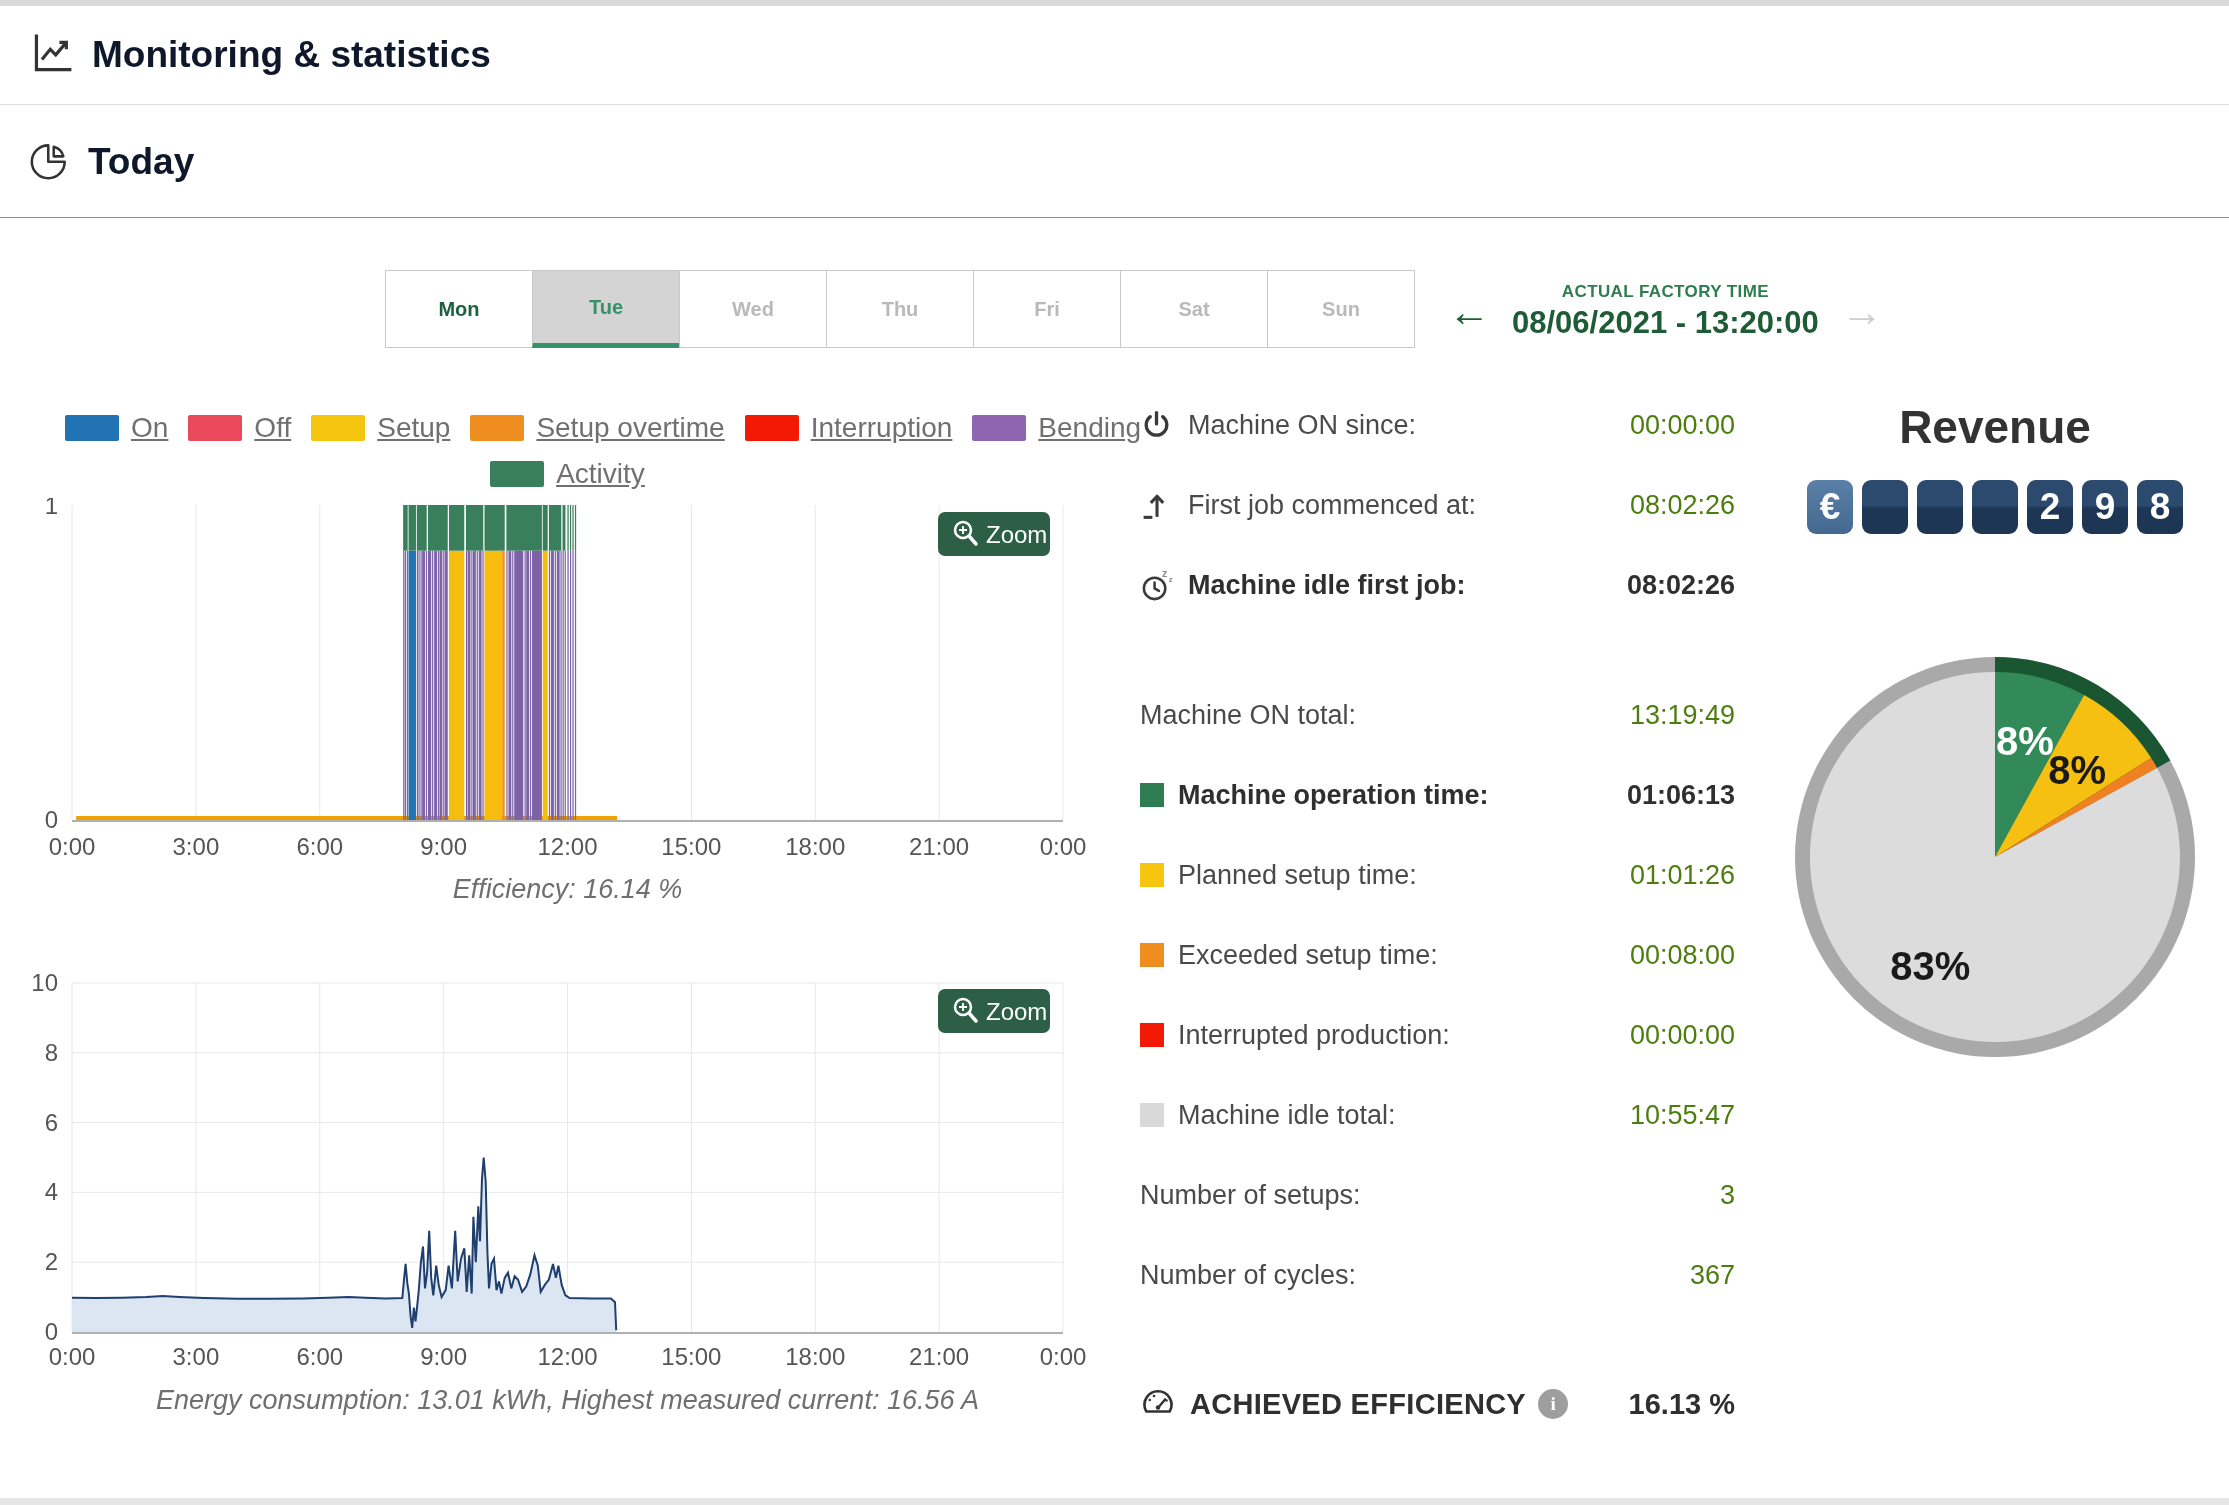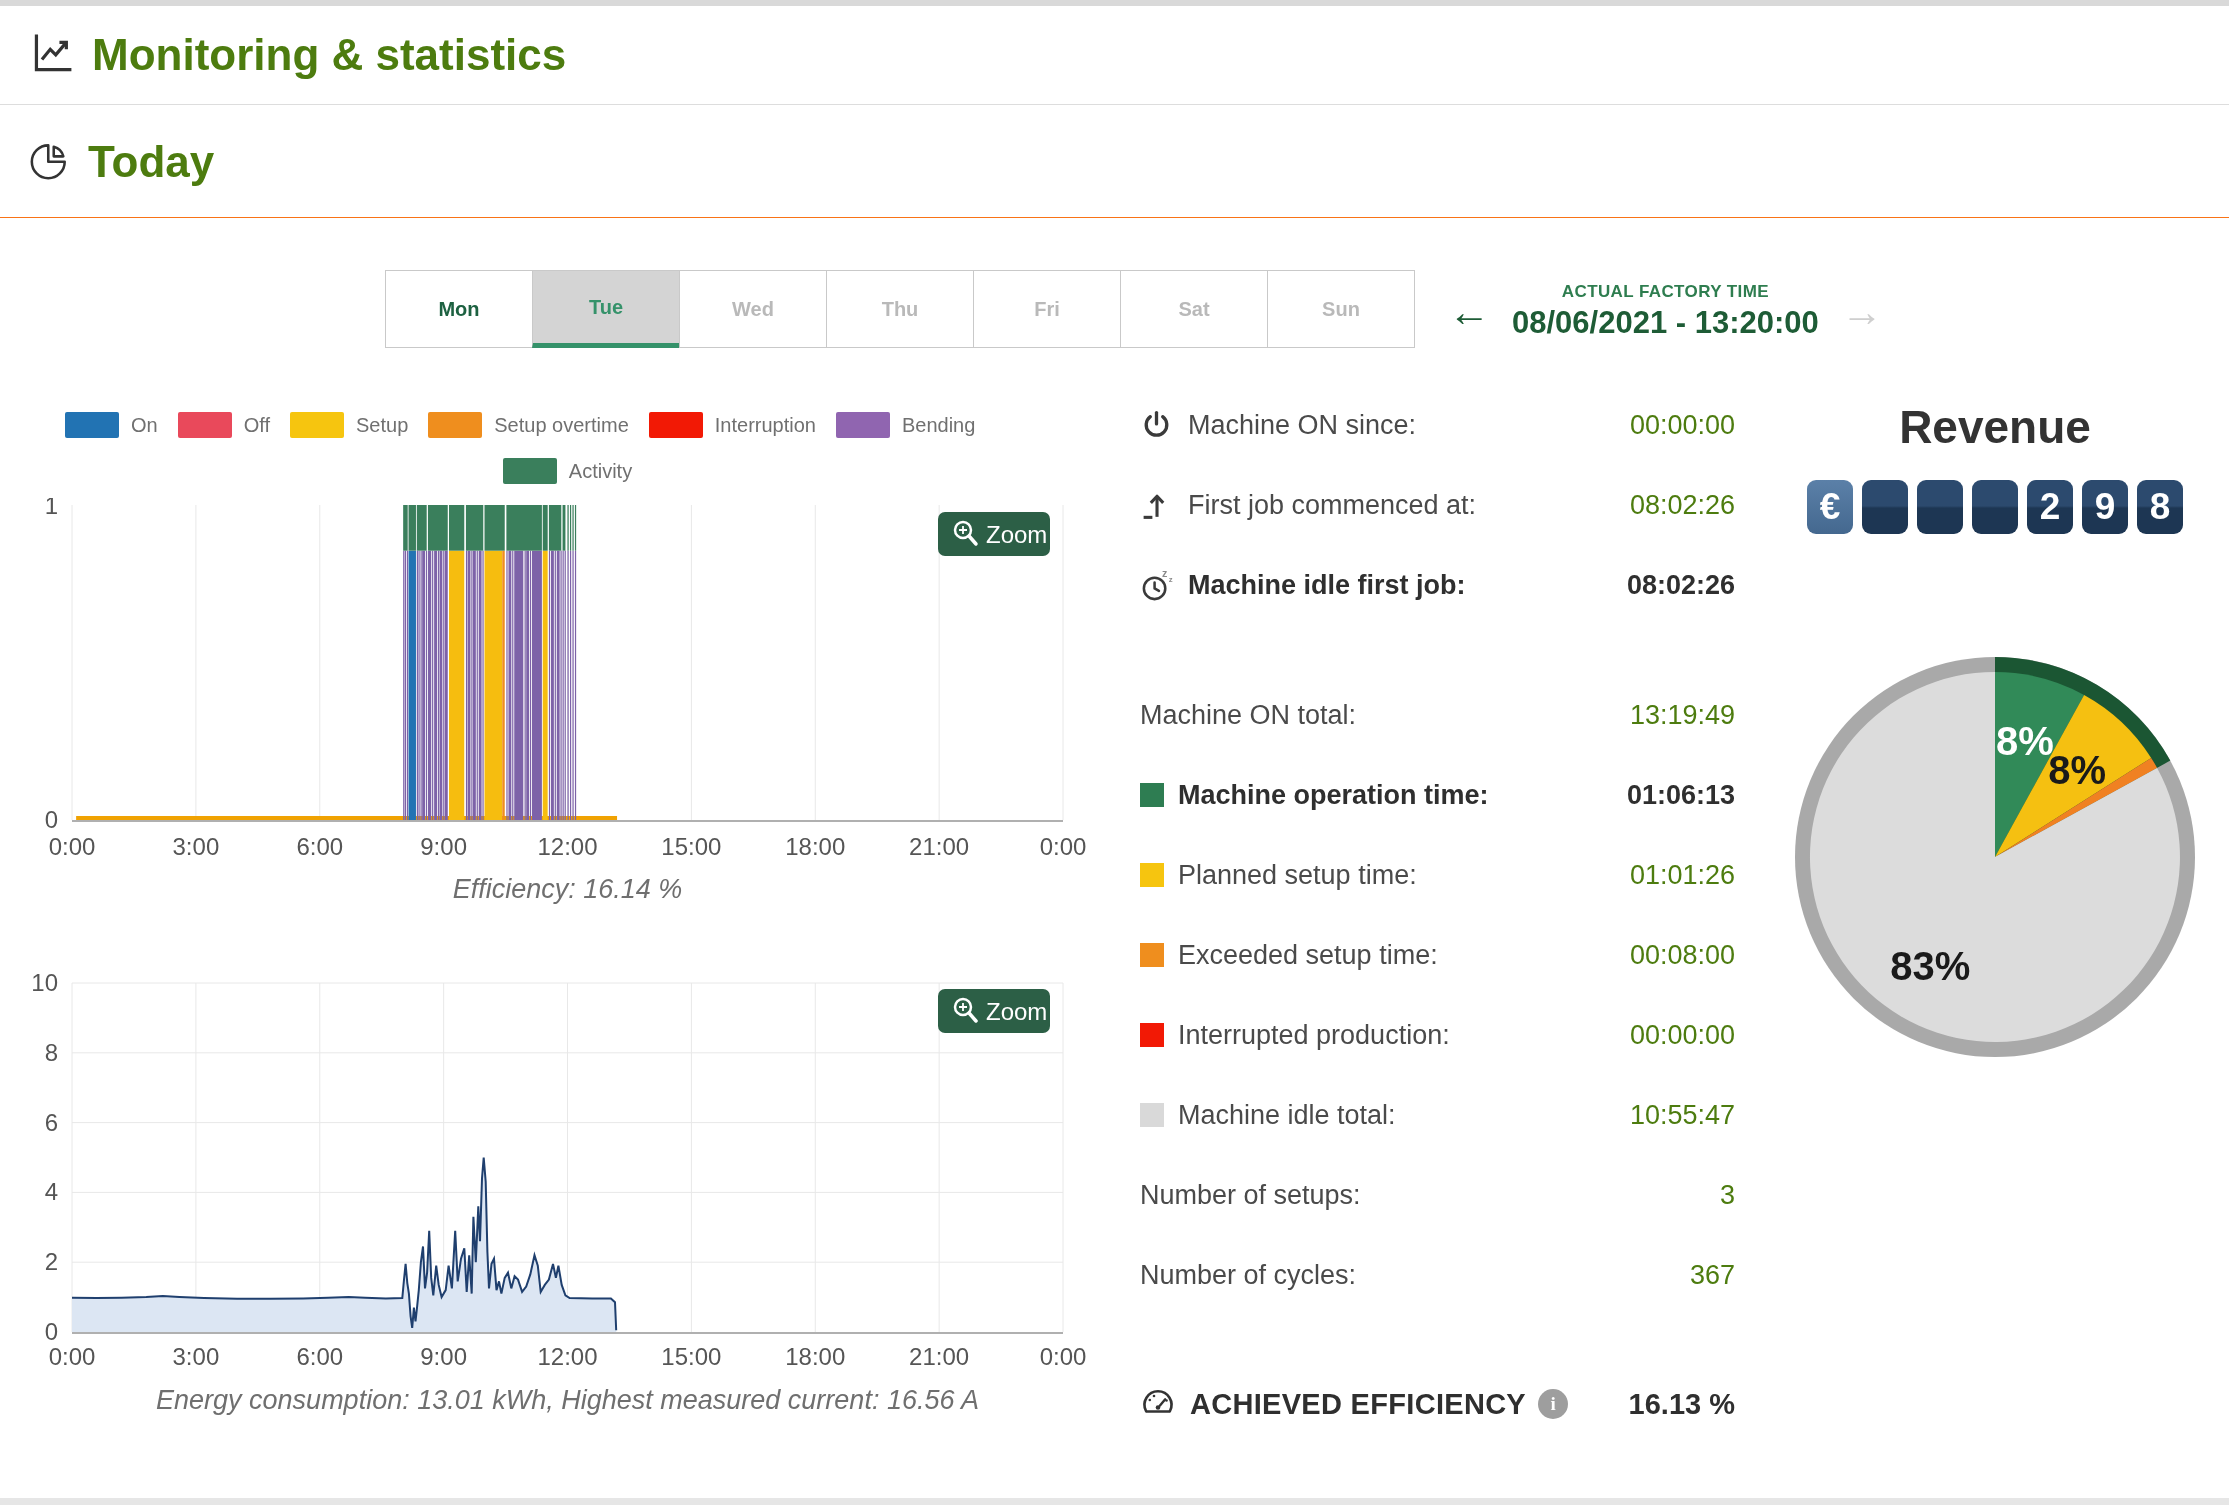--- a/index.html
+++ b/index.html
@@ -4,21 +4,21 @@
 <style>
   html,body{margin:0;padding:0;background:#fff;}
   .page{position:relative;width:2229px;height:1505px;background:#fff;overflow:hidden;
         font-family:"Liberation Sans",sans-serif;color:#333;}
   .top-strip{position:absolute;top:0;left:0;width:100%;height:6px;background:#d9d9d9;}
   .bottom-strip{position:absolute;bottom:0;left:0;width:100%;height:7px;background:#e6e6e6;}
   .app-header{position:absolute;top:6px;left:0;width:100%;height:99px;display:flex;align-items:center;
               padding-left:30px;box-sizing:border-box;border-bottom:1px solid #ddd;}
   .section-header{position:absolute;top:106px;left:0;width:100%;height:112px;display:flex;align-items:center;
               padding-left:30px;box-sizing:border-box;border-bottom:1px solid #f97316;}
-  .app-header h1,.section-header h2{font-size:44px;font-weight:bold;color:#4d7c0f;margin:0 0 0 16px;}
+  .app-header h1,.section-header h2{font-size:37px;font-weight:bold;color:#0f172a;margin:0 0 0 16px;}
   .content{position:absolute;top:218px;left:0;width:2229px;height:1280px;padding-left:20px;}
 
   
   .tabs{position:absolute;top:52px;left:385px;display:flex;}
   .tab{width:148px;height:78px;box-sizing:border-box;background:#fff;border:1px solid #c9c9c9;
        margin-left:-1px;display:flex;align-items:center;justify-content:center;
        font-size:20px;font-weight:bold;color:#b9b9b9;cursor:pointer;}
   .tab:first-child{margin-left:0;}
   .tab.past{color:#1d6141;}
   .tab.selected{background:#d4d4d4;color:#35926a;border-bottom:5px solid #35926a;}
@@ -32,21 +32,21 @@
   .ft-label{font-size:17px;font-weight:bold;color:#2e7d4f;letter-spacing:.4px;}
   .ft-value{font-size:31px;font-weight:bold;color:#1e5c36;margin-top:3px;}
 
   
   .legend{display:flex;align-items:center;}
   .legend-row1{position:absolute;top:194px;left:65px;gap:20px;}
   .legend-row2{position:absolute;top:240px;left:72px;width:991px;justify-content:center;}
   .energy-legend{position:absolute;top:712px;left:72px;width:991px;justify-content:center;gap:12px;}
   .legend-item{display:flex;align-items:center;gap:12px;}
   .lchip{width:54px;height:26px;border-radius:2px;display:inline-block;}
-  .ltext{font-size:20px;color:#707070;}
+  .ltext{font-size:28px;color:#707070;text-decoration:underline;}
   .echip{width:40px;height:26px;box-sizing:border-box;background:#dbe5f1;border:2px solid #9db3cc;display:inline-block;}
 
   svg text{font-family:"Liberation Sans",sans-serif;}
   .chart-activity{position:absolute;top:280px;left:0;}
   .chart-energy{position:absolute;top:745px;left:0;}
 
   
   .stat-row{position:absolute;left:1140px;width:595px;height:42px;display:flex;align-items:center;}
   .stat-icon{width:36px;margin-right:12px;display:flex;align-items:center;}
   .stat-chip{width:24px;height:24px;margin-right:14px;display:inline-block;}

